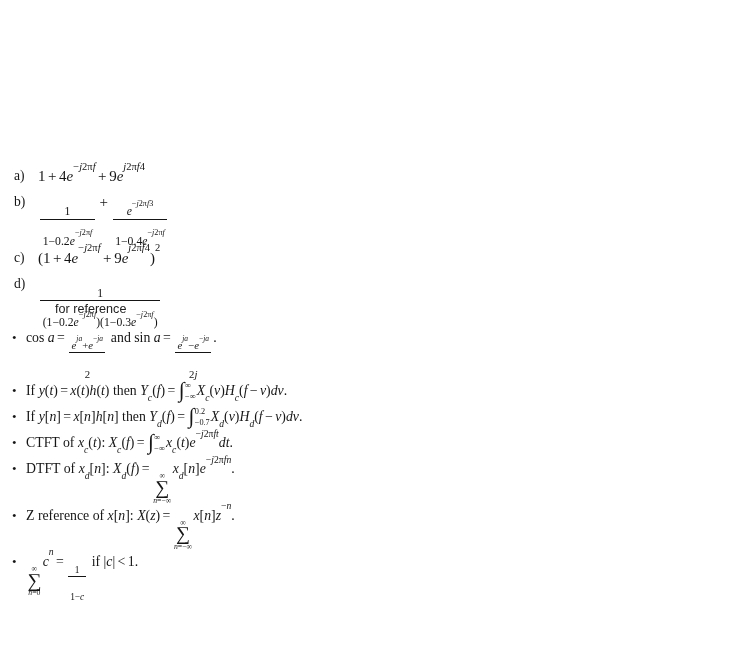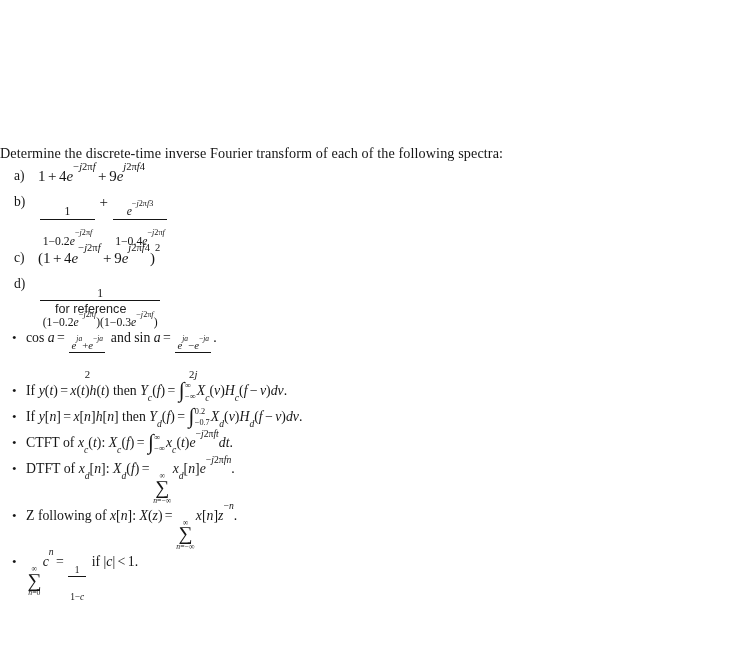--- a/index.html
+++ b/index.html
@@ -194,21 +194,20 @@
   }
 
   .paren { font-style: normal; }
   .txt { font-style: normal; margin-top: 16px; }
 </style>
 </head>
 <body>
 
 <div class="page">
 
-  <div class="prompt">Determine the discrete-time inverse Fourier transform of each of the following spectra:</div>
 
   <div class="prob-list">
 
     <div class="prob-row">
       <span class="prob-label">a)</span>
       <span class="prob-body" title="1 + 4e^(-j2πf) + 9e^(j2πf4)">
         <span class="mn">1</span><span class="op">+</span><span class="mn">4</span><span class="mi">e</span><sup class="sp"><span class="mo">−</span><span class="mi">j</span><span class="mn">2</span><span class="mo">π</span><span class="mi">f</span></sup><span class="op">+</span><span class="mn">9</span><span class="mi">e</span><sup class="sp"><span class="mi">j</span><span class="mn">2</span><span class="mo">π</span><span class="mi">f</span><span class="mn">4</span></sup>
       </span>
     </div>
 
@@ -307,21 +306,21 @@
             <span class="up">∞</span>
             <span class="sym">∑</span>
             <span class="lo"><span class="mi">n</span>=−∞</span>
           </span><span class="mi">x</span><sub class="sb"><span class="mi">d</span></sub><span class="paren">[</span><span class="mi">n</span><span class="paren">]</span><span class="mi">e</span><sup class="sp"><span class="mo">−</span><span class="mi">j</span><span class="mn">2</span><span class="mo">π</span><span class="mi">fn</span></sup><span class="mo">.</span>
       </span>
     </li>
 
     <li class="ref-item">
       <span class="bullet">•</span>
       <span class="ref-body" title="Z transform of x[n]: X(z) = sum n=-inf..inf x[n]z^(-n).">
-        <span class="txt">Z following of</span>&nbsp;<span class="mi">x</span><span class="paren">[</span><span class="mi">n</span><span class="paren">]</span><span class="mo">:</span>&nbsp;<span class="mi">X</span><span class="paren">(</span><span class="mi">z</span><span class="paren">)</span><span class="op">=</span><span class="summ">
+        <span class="txt">Z reference of</span>&nbsp;<span class="mi">x</span><span class="paren">[</span><span class="mi">n</span><span class="paren">]</span><span class="mo">:</span>&nbsp;<span class="mi">X</span><span class="paren">(</span><span class="mi">z</span><span class="paren">)</span><span class="op">=</span><span class="summ">
             <span class="up">∞</span>
             <span class="sym">∑</span>
             <span class="lo"><span class="mi">n</span>=−∞</span>
           </span><span class="mi">x</span><span class="paren">[</span><span class="mi">n</span><span class="paren">]</span><span class="mi">z</span><sup class="sp"><span class="mo">−</span><span class="mi">n</span></sup><span class="mo">.</span>
       </span>
     </li>
 
     <li class="ref-item">
       <span class="bullet">•</span>
       <span class="ref-body" title="sum n=0..inf c^n = 1/(1-c) if |c| &lt; 1.">

